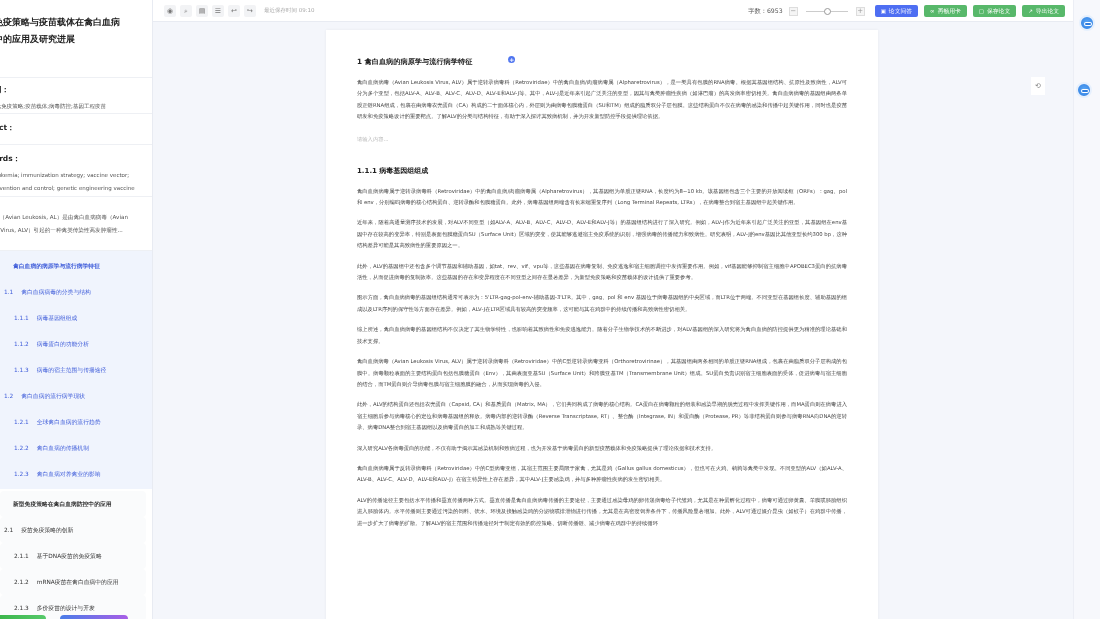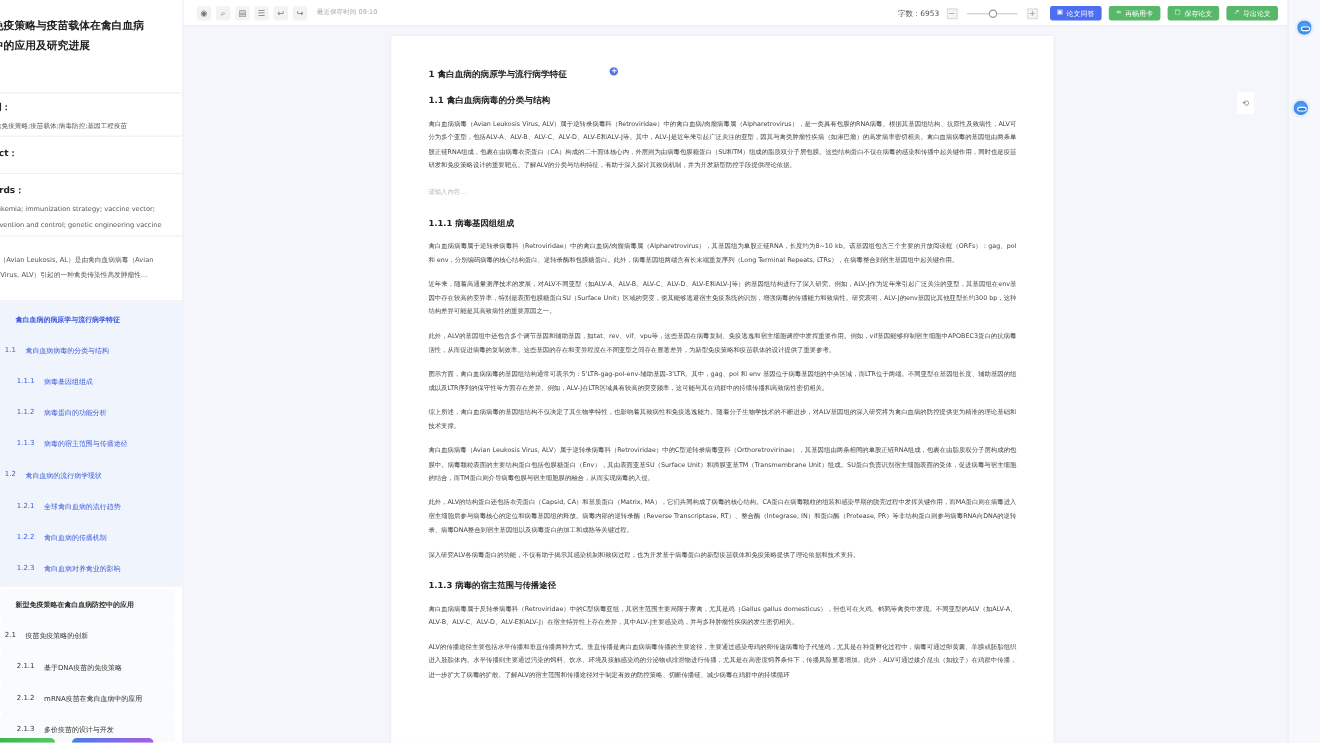--- a/index.html
+++ b/index.html
@@ -43,21 +43,21 @@
 .robot{position:absolute;width:16px;height:16px;border-radius:50%;background:radial-gradient(circle at 50% 45%,#5aa6f5,#2e7de0);border:2px solid #e6f0fd;}
 .robot .vis{position:absolute;left:3px;top:5px;width:8px;height:4px;border-radius:2px;background:#fff;}
 .robot .vis:after{content:"";position:absolute;left:1px;top:1px;width:6px;height:2px;background:#2e7de0;border-radius:1px;}
 
 .canvas{position:absolute;left:153px;top:22px;width:920px;height:597px;background:#f4f6fb;}
 .history{position:absolute;left:878px;top:55px;width:14px;height:18px;background:#fff;display:flex;align-items:center;justify-content:center;font-size:7px;color:#888;}
 .page{position:absolute;left:326px;top:30px;width:552px;height:600px;background:#fff;box-shadow:0 0 3px rgba(0,0,0,0.06);padding:26px 31px 0 31px;overflow:hidden;}
 .h1{font-size:7.2px;font-weight:bold;color:#222;line-height:12px;display:flex;align-items:flex-start;gap:32px;}
 .h1 .dot{display:inline-block;width:7px;height:7px;border-radius:50%;background:#4f75f0;margin-left:4px;color:#fff;font-size:6px;line-height:7px;text-align:center;}
 .h2{font-size:7.2px;font-weight:bold;color:#222;line-height:12px;margin-top:10px;}
-.h3{font-size:7px;font-weight:bold;color:#222;line-height:12px;margin-top:13px;}
+.h3{font-size:7px;font-weight:bold;color:#222;line-height:12px;margin-top:20px;}
 .p{font-size:5.3px;color:#444;line-height:11.4px;margin-top:9px;text-align:justify;}
 .ph{font-size:5.3px;color:#bbb;margin-top:11px;line-height:11px;}
 </style>
 </head>
 <body>
 
 <div class="app">
 
   <aside class="sidebar">
     <div class="sb-title">
@@ -185,36 +185,34 @@
 
   <div class="canvas">
     <div class="history">⟲</div>
   </div>
 
   <div class="page">
     <div class="h1">
       <span>1 禽白血病的病原学与流行病学特征</span>
       <span class="dot">+</span>
     </div>
-    <div class="h2">1.1 禽白血病病毒的分类与结构</div>
     <div class="p">禽白血病病毒（Avian Leukosis Virus, ALV）属于逆转录病毒科（Retroviridae）中的禽白血病/肉瘤病毒属（Alpharetrovirus），是一类具有包膜的RNA病毒。根据其基因组结构、抗原性及致病性，ALV可分为多个亚型，包括ALV-A、ALV-B、ALV-C、ALV-D、ALV-E和ALV-J等。其中，ALV-J是近年来引起广泛关注的亚型，因其与禽类肿瘤性疾病（如淋巴瘤）的高发病率密切相关。禽白血病病毒的基因组由两条单股正链RNA组成，包裹在由病毒衣壳蛋白（CA）构成的二十面体核心内，外层则为由病毒包膜糖蛋白（SU和TM）组成的脂质双分子层包膜。这些结构蛋白不仅在病毒的感染和传播中起关键作用，同时也是疫苗研发和免疫策略设计的重要靶点。了解ALV的分类与结构特征，有助于深入探讨其致病机制，并为开发新型防控手段提供理论依据。</div>
     <div class="ph">请输入内容...</div>
 
     <div class="h3">1.1.1 病毒基因组组成</div>
     <div class="p">禽白血病病毒属于逆转录病毒科（Retroviridae）中的禽白血病/肉瘤病毒属（Alpharetrovirus），其基因组为单股正链RNA，长度约为8~10 kb。该基因组包含三个主要的开放阅读框（ORFs）：gag、pol 和 env，分别编码病毒的核心结构蛋白、逆转录酶和包膜糖蛋白。此外，病毒基因组两端含有长末端重复序列（Long Terminal Repeats, LTRs），在病毒整合到宿主基因组中起关键作用。</div>
     <div class="p">近年来，随着高通量测序技术的发展，对ALV不同亚型（如ALV-A、ALV-B、ALV-C、ALV-D、ALV-E和ALV-J等）的基因组结构进行了深入研究。例如，ALV-J作为近年来引起广泛关注的亚型，其基因组在env基因中存在较高的变异率，特别是表面包膜糖蛋白SU（Surface Unit）区域的突变，使其能够逃避宿主免疫系统的识别，增强病毒的传播能力和致病性。研究表明，ALV-J的env基因比其他亚型长约300 bp，这种结构差异可能是其高致病性的重要原因之一。</div>
     <div class="p">此外，ALV的基因组中还包含多个调节基因和辅助基因，如tat、rev、vif、vpu等，这些基因在病毒复制、免疫逃逸和宿主细胞调控中发挥重要作用。例如，vif基因能够抑制宿主细胞中APOBEC3蛋白的抗病毒活性，从而促进病毒的复制效率。这些基因的存在和变异程度在不同亚型之间存在显著差异，为新型免疫策略和疫苗载体的设计提供了重要参考。</div>
     <div class="p">图示方面，禽白血病病毒的基因组结构通常可表示为：5'LTR-gag-pol-env-辅助基因-3'LTR。其中，gag、pol 和 env 基因位于病毒基因组的中央区域，而LTR位于两端。不同亚型在基因组长度、辅助基因的组成以及LTR序列的保守性等方面存在差异。例如，ALV-J在LTR区域具有较高的突变频率，这可能与其在鸡群中的持续传播和高致病性密切相关。</div>
     <div class="p">综上所述，禽白血病病毒的基因组结构不仅决定了其生物学特性，也影响着其致病性和免疫逃逸能力。随着分子生物学技术的不断进步，对ALV基因组的深入研究将为禽白血病的防控提供更为精准的理论基础和技术支撑。</div>
 
     <div class="p">禽白血病病毒（Avian Leukosis Virus, ALV）属于逆转录病毒科（Retroviridae）中的C型逆转录病毒亚科（Orthoretrovirinae），其基因组由两条相同的单股正链RNA组成，包裹在由脂质双分子层构成的包膜中。病毒颗粒表面的主要结构蛋白包括包膜糖蛋白（Env），其由表面亚基SU（Surface Unit）和跨膜亚基TM（Transmembrane Unit）组成。SU蛋白负责识别宿主细胞表面的受体，促进病毒与宿主细胞的结合，而TM蛋白则介导病毒包膜与宿主细胞膜的融合，从而实现病毒的入侵。</div>
     <div class="p">此外，ALV的结构蛋白还包括衣壳蛋白（Capsid, CA）和基质蛋白（Matrix, MA），它们共同构成了病毒的核心结构。CA蛋白在病毒颗粒的组装和感染早期的脱壳过程中发挥关键作用，而MA蛋白则在病毒进入宿主细胞后参与病毒核心的定位和病毒基因组的释放。病毒内部的逆转录酶（Reverse Transcriptase, RT）、整合酶（Integrase, IN）和蛋白酶（Protease, PR）等非结构蛋白则参与病毒RNA向DNA的逆转录、病毒DNA整合到宿主基因组以及病毒蛋白的加工和成熟等关键过程。</div>
     <div class="p">深入研究ALV各病毒蛋白的功能，不仅有助于揭示其感染机制和致病过程，也为开发基于病毒蛋白的新型疫苗载体和免疫策略提供了理论依据和技术支持。</div>
 
-    <div class="h3">1.1.3 病毒的宿主范围与传播途径</div>
     <div class="p">禽白血病病毒属于反转录病毒科（Retroviridae）中的C型病毒亚组，其宿主范围主要局限于家禽，尤其是鸡（Gallus gallus domesticus），但也可在火鸡、鹌鹑等禽类中发现。不同亚型的ALV（如ALV-A、ALV-B、ALV-C、ALV-D、ALV-E和ALV-J）在宿主特异性上存在差异，其中ALV-J主要感染鸡，并与多种肿瘤性疾病的发生密切相关。</div>
     <div class="p">ALV的传播途径主要包括水平传播和垂直传播两种方式。垂直传播是禽白血病病毒传播的主要途径，主要通过感染母鸡的卵传递病毒给子代雏鸡，尤其是在种蛋孵化过程中，病毒可通过卵黄囊、羊膜或胚胎组织进入胚胎体内。水平传播则主要通过污染的饲料、饮水、环境及接触感染鸡的分泌物或排泄物进行传播，尤其是在高密度饲养条件下，传播风险显著增加。此外，ALV可通过媒介昆虫（如蚊子）在鸡群中传播，进一步扩大了病毒的扩散。了解ALV的宿主范围和传播途径对于制定有效的防控策略、切断传播链、减少病毒在鸡群中的持续循环</div>
   </div>
 
   <div class="rstrip">
     <div class="robot" style="left:5px;top:15px;">
         <div class="vis"></div>
       </div>
     <div class="robot" style="left:2px;top:82px;">
         <div class="vis"></div>

